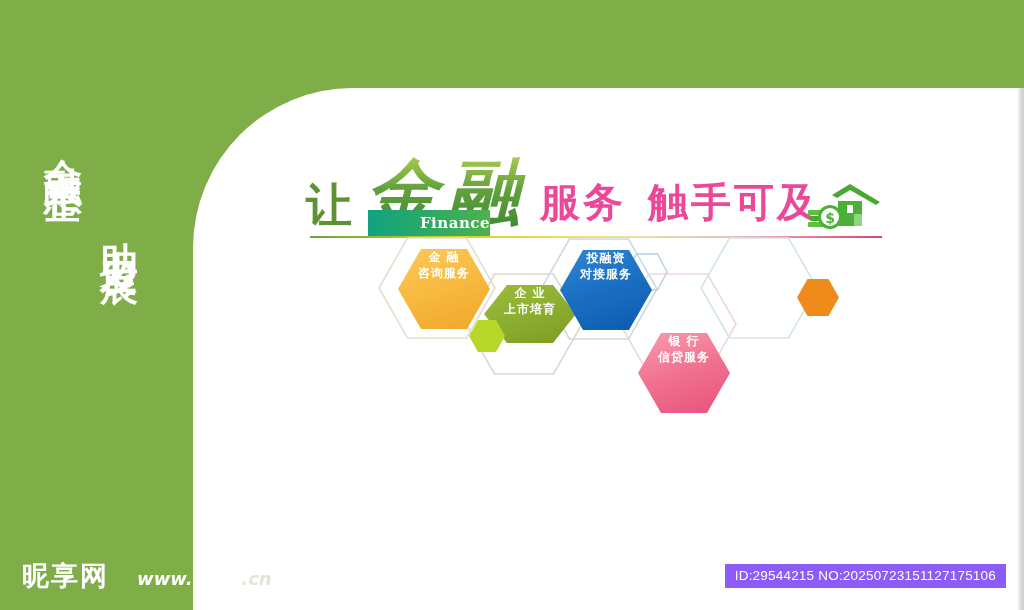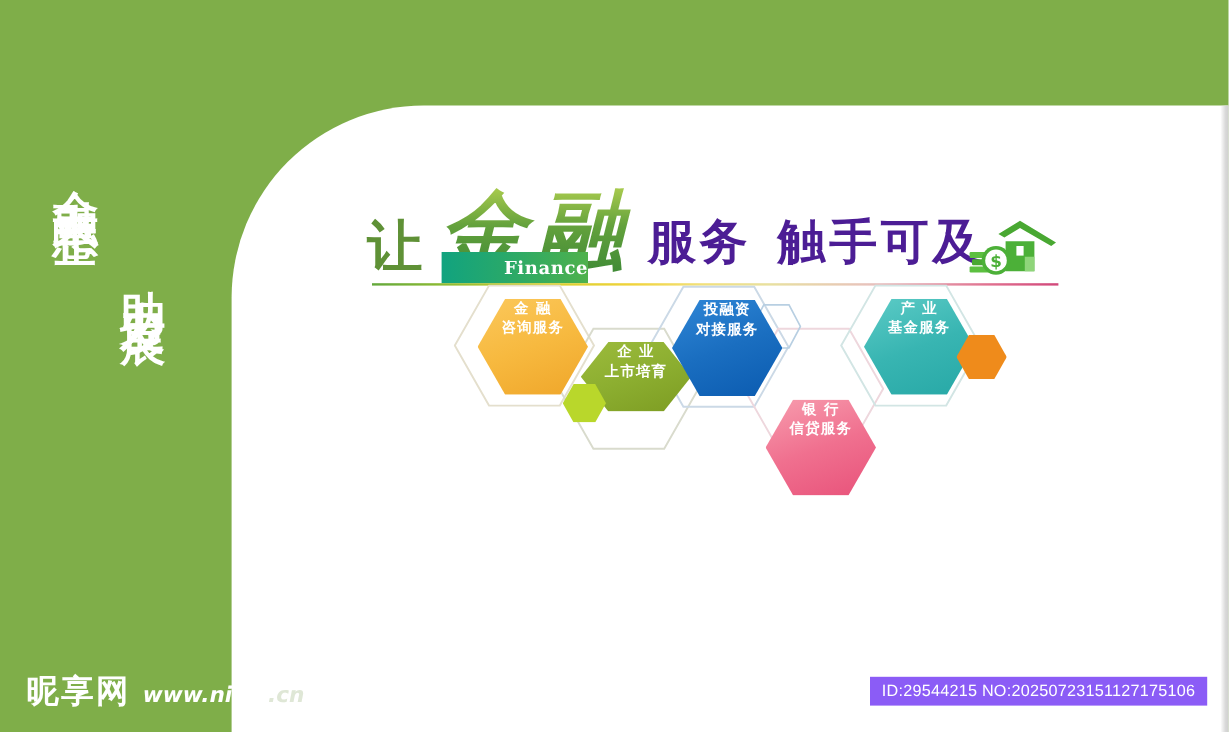--- a/index.html
+++ b/index.html
@@ -112,21 +112,21 @@
     font-weight: bold;
     font-family: "DejaVu Serif", "Liberation Serif", serif;
     letter-spacing: 0.5px;
   }
   .hl-rest {
     position: absolute;
     left: 234px;
     top: 14px;
     font-size: 40px;
     font-weight: bold;
-    color: #4c1d95;
+    color: #ec4899;
     letter-spacing: 3px;
     line-height: 1;
     font-family: "DejaVu Sans", "Liberation Sans", sans-serif;
     white-space: nowrap;
   }
   .hl-rest .gap { display: inline-block; width: 22px; }
 
   
   .bank-icon {
     position: absolute;
@@ -174,21 +174,21 @@
   }
   .hex-outline svg { display: block; }
 
   
   .wm {
     position: absolute;
     left: 22px;
     bottom: 16px;
     display: flex;
     align-items: baseline;
-    gap: 10px;
+    gap: 28px;
   }
   .wm-cn {
     color: #ffffff;
     font-size: 27px;
     font-weight: bold;
     font-family: "DejaVu Sans", "Liberation Sans", sans-serif;
     letter-spacing: 2px;
   }
   .wm-url {
     color: #ffffff;
@@ -297,24 +297,20 @@
   <div class="hex" style="left:560px; top:250px; width:92px; height:80px; background:linear-gradient(160deg,#2f86d6 0%,#1a6ec0 50%,#0b5bb0 100%);">
     <div class="hex-label">投融资</div>
     <div class="hex-label">对接服务</div>
   </div>
 
   <div class="hex" style="left:638px; top:285px; width:92px; height:80px; background:linear-gradient(160deg,#f79dae 0%,#f0708f 50%,#e8527a 100%);margin-top:48px;">
     <div class="hex-label">银 行</div>
     <div class="hex-label">信贷服务</div>
   </div>
 
-  <div class="hex" style="left:720px; top:249px; width:92px; height:80px; background:linear-gradient(160deg,#5ccbc6 0%,#38b5b2 50%,#27a8a6 100%);">
-    <div class="hex-label">产 业</div>
-    <div class="hex-label">基金服务</div>
-  </div>
 
   <div class="hex" style="left:469px; top:320px; width:36px; height:32px; background:#b9d72b;"></div>
   <div class="hex" style="left:797px; top:279px; width:42px; height:37px; background:#ef8b1b;"></div>
 
   <div class="wm">
     <span class="wm-cn">昵享网</span>
     <span class="wm-url"><span>www.nipic</span><span class="dim">.cn</span></span>
   </div>
 
   <div class="id-badge">ID:29544215 NO:20250723151127175106</div>

